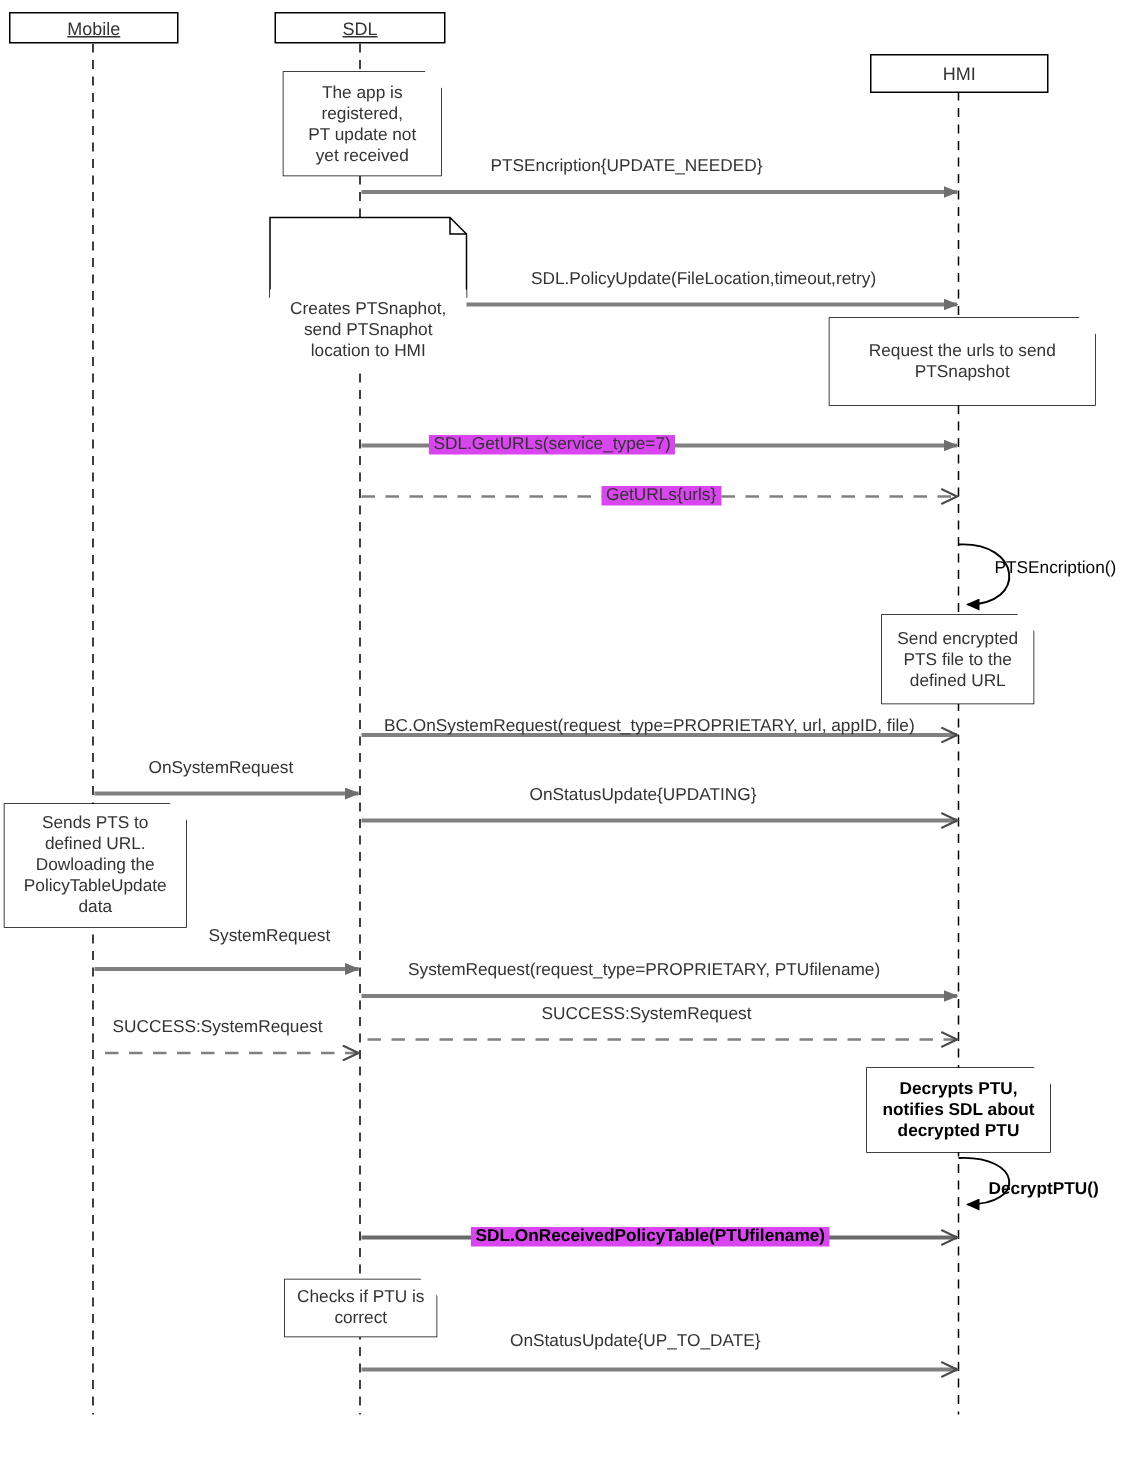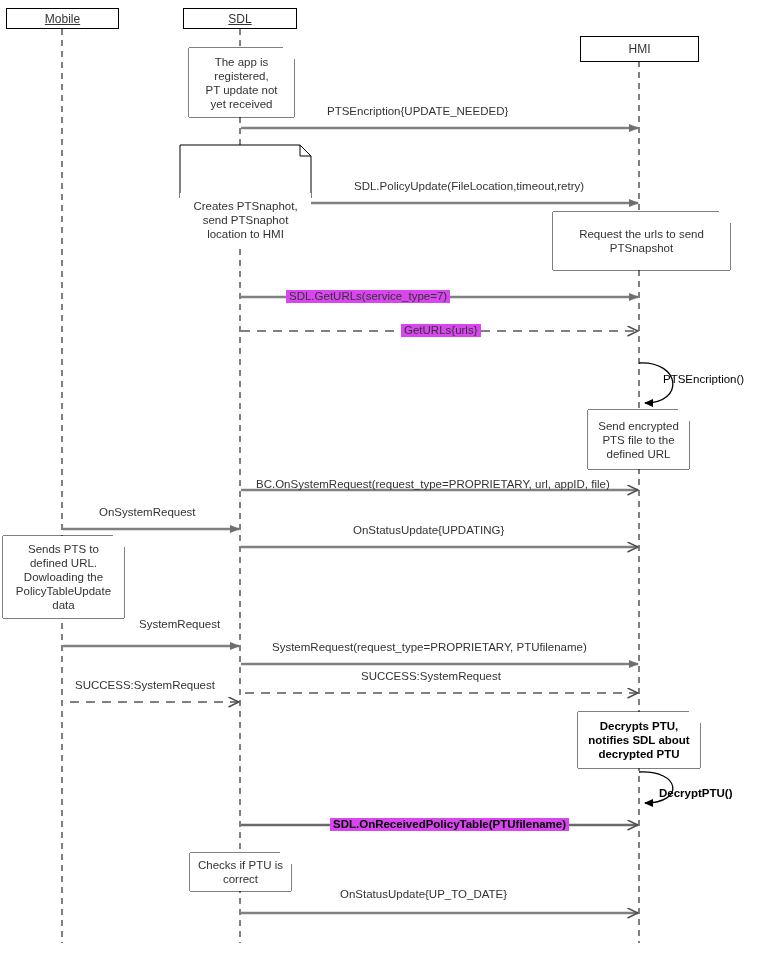--- a/index.html
+++ b/index.html
@@ -195,19 +195,19 @@
       <div class="msg-label nobg" style="left: 351px; top: 180px;">SDL.PolicyUpdate(FileLocation,timeout,retry)</div>
       <div class="msg-label" style="left: 286px; top: 290px;">SDL.GetURLs(service_type=7)</div>
       <div class="msg-label" style="left: 401px; top: 324px;">GetURLs{urls}</div>
       <div class="msg-label nobg" style="left: 253px; top: 478px;">BC.OnSystemRequest(request_type=PROPRIETARY, url, appID, file)</div>
       <div class="msg-label nobg" style="left: 96px; top: 506px;">OnSystemRequest</div>
       <div class="msg-label nobg" style="left: 350px; top: 524px;">OnStatusUpdate{UPDATING}</div>
       <div class="msg-label nobg" style="left: 136px; top: 618px;">SystemRequest</div>
       <div class="msg-label nobg" style="left: 269px; top: 641px;">SystemRequest(request_type=PROPRIETARY, PTUfilename)</div>
       <div class="msg-label nobg" style="left: 358px; top: 670px;">SUCCESS:SystemRequest</div>
       <div class="msg-label nobg" style="left: 72px; top: 679px;">SUCCESS:SystemRequest</div>
-      <div class="msg-label bold" style="left: 314px; top: 818px; margin-left: 16px;">SDL.OnReceivedPolicyTable(PTUfilename)</div>
+      <div class="msg-label bold" style="left: 314px; top: 818px;">SDL.OnReceivedPolicyTable(PTUfilename)</div>
       <div class="msg-label nobg" style="left: 337px; top: 888px;">OnStatusUpdate{UP_TO_DATE}</div>
       <div class="self-label" style="left: 663px; top: 373px;">PTSEncription()</div>
       <div class="self-label bold" style="left: 659px; top: 787px;">DecryptPTU()</div>
     </div>
 
 </div>
 
 </body></html>

